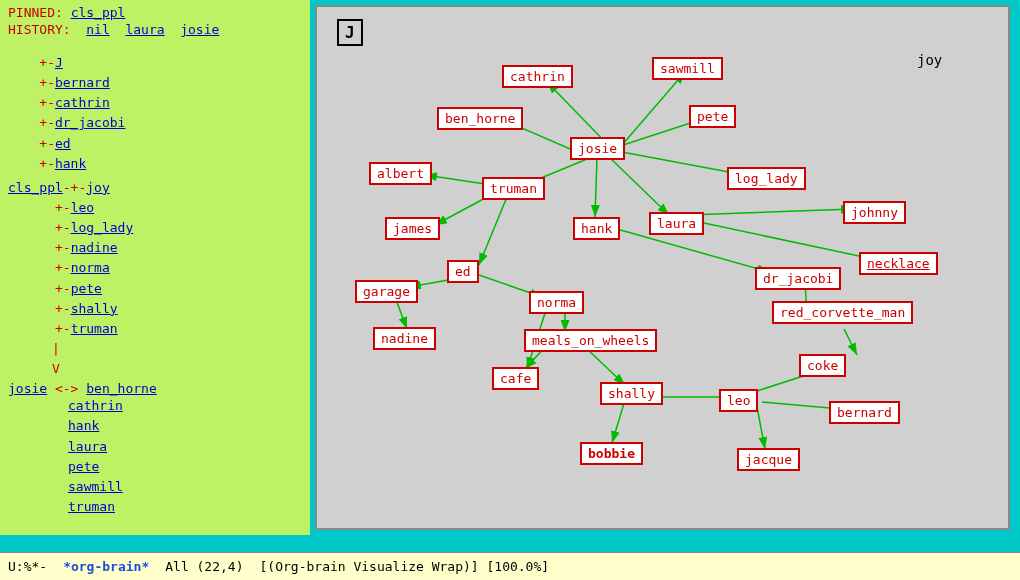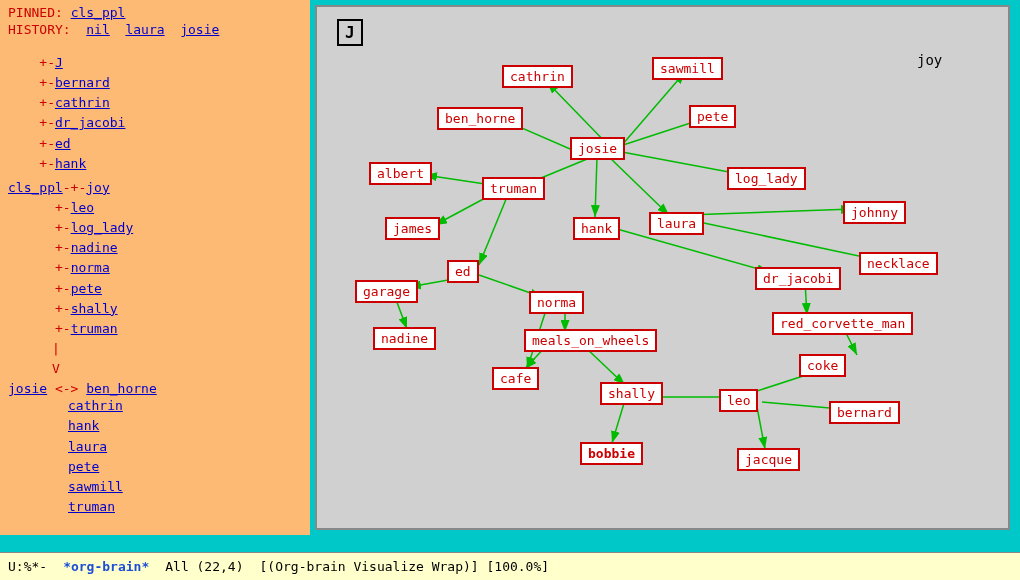--- a/index.html
+++ b/index.html
@@ -11,21 +11,21 @@
       height: 580px;
       overflow: hidden;
       position: relative;
     }
 
     #left-panel {
       position: absolute;
       left: 0; top: 0;
       width: 310px;
       height: 535px;
-      background: #fdba74;
+      background: #bef264;
       padding: 5px 8px;
       overflow: hidden;
     }
 
     .pinned-line {
       color: #cc0000;
       margin-bottom: 2px;
     }
     .pinned-line a, .history-line a {
       color: #0000cc;
@@ -249,23 +249,23 @@
   <div class="node" style="left:410px; top:160px;">log_lady</div>
   <div class="node" style="left:52px; top:155px;">albert</div>
   <div class="node" style="left:165px; top:170px;">truman</div>
   <div class="node" style="left:256px; top:210px;">hank</div>
   <div class="node" style="left:332px; top:205px;">laura</div>
   <div class="node" style="left:526px; top:194px;">johnny</div>
   <div class="node" style="left:68px; top:210px;">james</div>
   <div class="node" style="left:130px; top:253px;">ed</div>
   <div class="node" style="left:212px; top:284px;">norma</div>
   <div class="node" style="left:438px; top:260px;">dr_jacobi</div>
-  <div class="node" style="left:542px; top:245px;">necklace</div>
+  <div class="node" style="left:542px; top:245px;text-decoration:underline;">necklace</div>
   <div class="node" style="left:38px; top:273px;text-align:right;">garage</div>
-  <div class="node" style="left:455px; top:305px;">red_corvette_man</div>
+  <div class="node" style="left:455px; top:294px;">red_corvette_man</div>
   <div class="node" style="left:56px; top:320px;">nadine</div>
   <div class="node" style="left:207px; top:322px;">meals_on_wheels</div>
   <div class="node" style="left:175px; top:360px;">cafe</div>
   <div class="node" style="left:482px; top:347px;">coke</div>
   <div class="node" style="left:283px; top:375px;">shally</div>
   <div class="node" style="left:512px; top:394px;">bernard</div>
   <div class="node" style="left:402px; top:382px;">leo</div>
   <div class="node" style="left:263px; top:435px;font-weight:bold;">bobbie</div>
   <div class="node" style="left:420px; top:441px;">jacque</div>
 </div>

